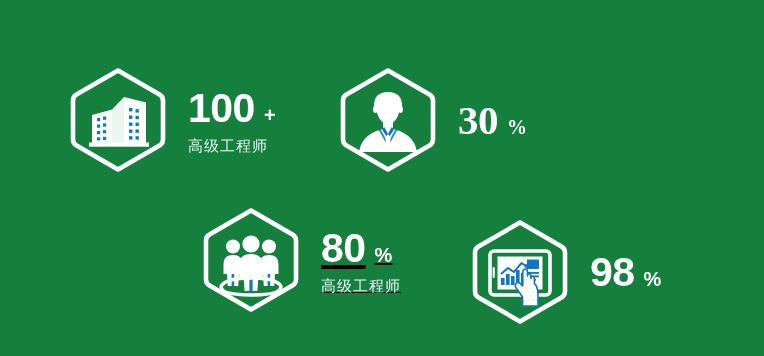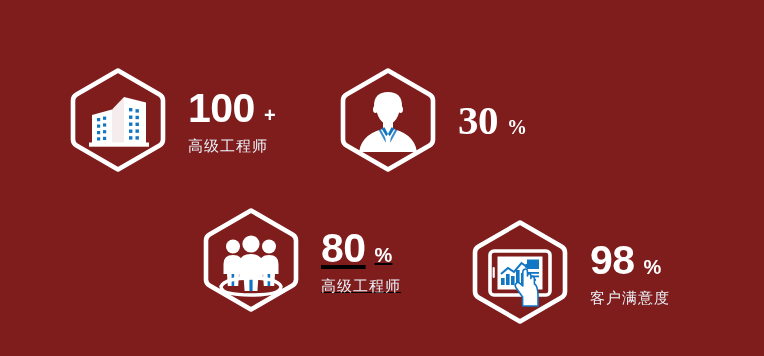--- a/index.html
+++ b/index.html
@@ -10,21 +10,21 @@
     width: 764px;
     height: 356px;
     overflow: hidden;
     font-family: "Liberation Sans", "DejaVu Sans", sans-serif;
     background: #1176c3;
   }
   #infographic {
     position: relative;
     width: 764px;
     height: 356px;
-    background: #7f1d1d;
+    background: #15803d;
   }
   .stat-card {
     position: absolute;
     display: flex;
     flex-direction: row;
     align-items: center;
   }
   .hex-wrap {
     position: relative;
     width: 112px;
@@ -235,17 +235,16 @@
             <path d="M62 53 Q58.8 53 58.8 56.4 L58.8 70 L56.2 67.6 Q53.6 65.4 51.8 67.8 Q50.4 69.8 52.2 72 L58.6 81 L58.6 90 L74 90 L74 79.8 Q74 70 70.4 67.8 L70.4 62.8 Q70.4 60.4 68.6 60.4 Q66.9 60.4 66.9 62.6 L66.9 60 Q66.9 57.7 65.2 57.7 Q63.5 57.7 63.5 60 L63.5 56.4 Q63.5 53 62 53 Z"></path>
           </g>
         </g>
       </svg>
     </div>
     <div class="stat-text">
       <div class="stat-value-row">
         <span class="stat-number">98</span>
         <span class="stat-unit">%</span>
       </div>
-      <div class="stat-label">客户满意度</div>
     </div>
   </div>
 
 </div>
 
 </body></html>

